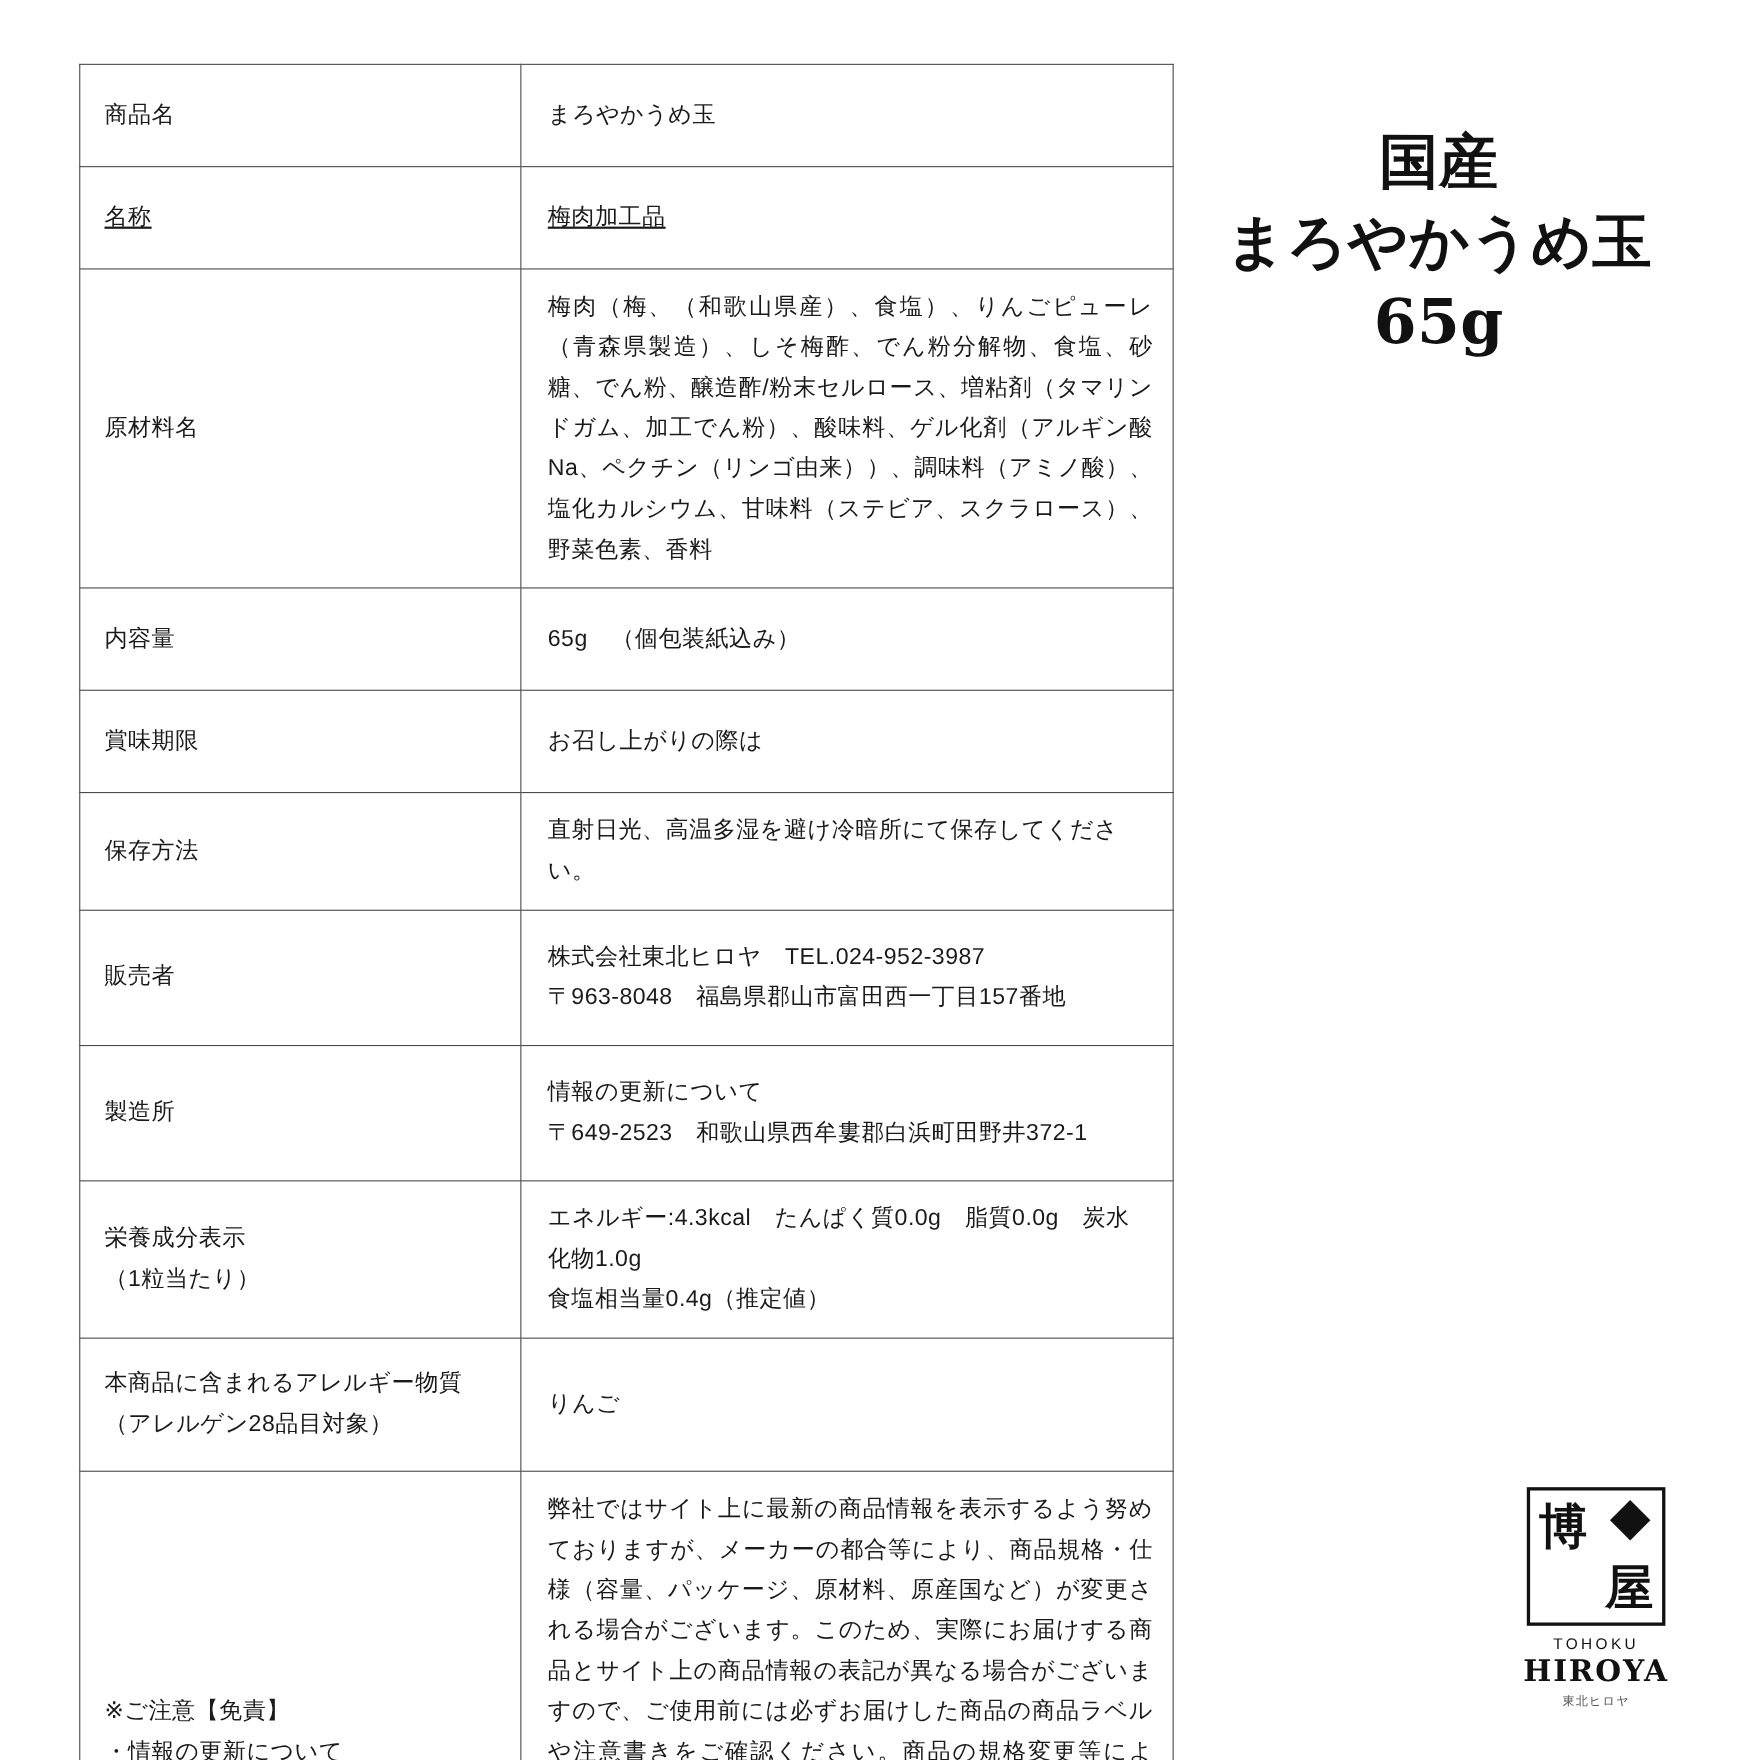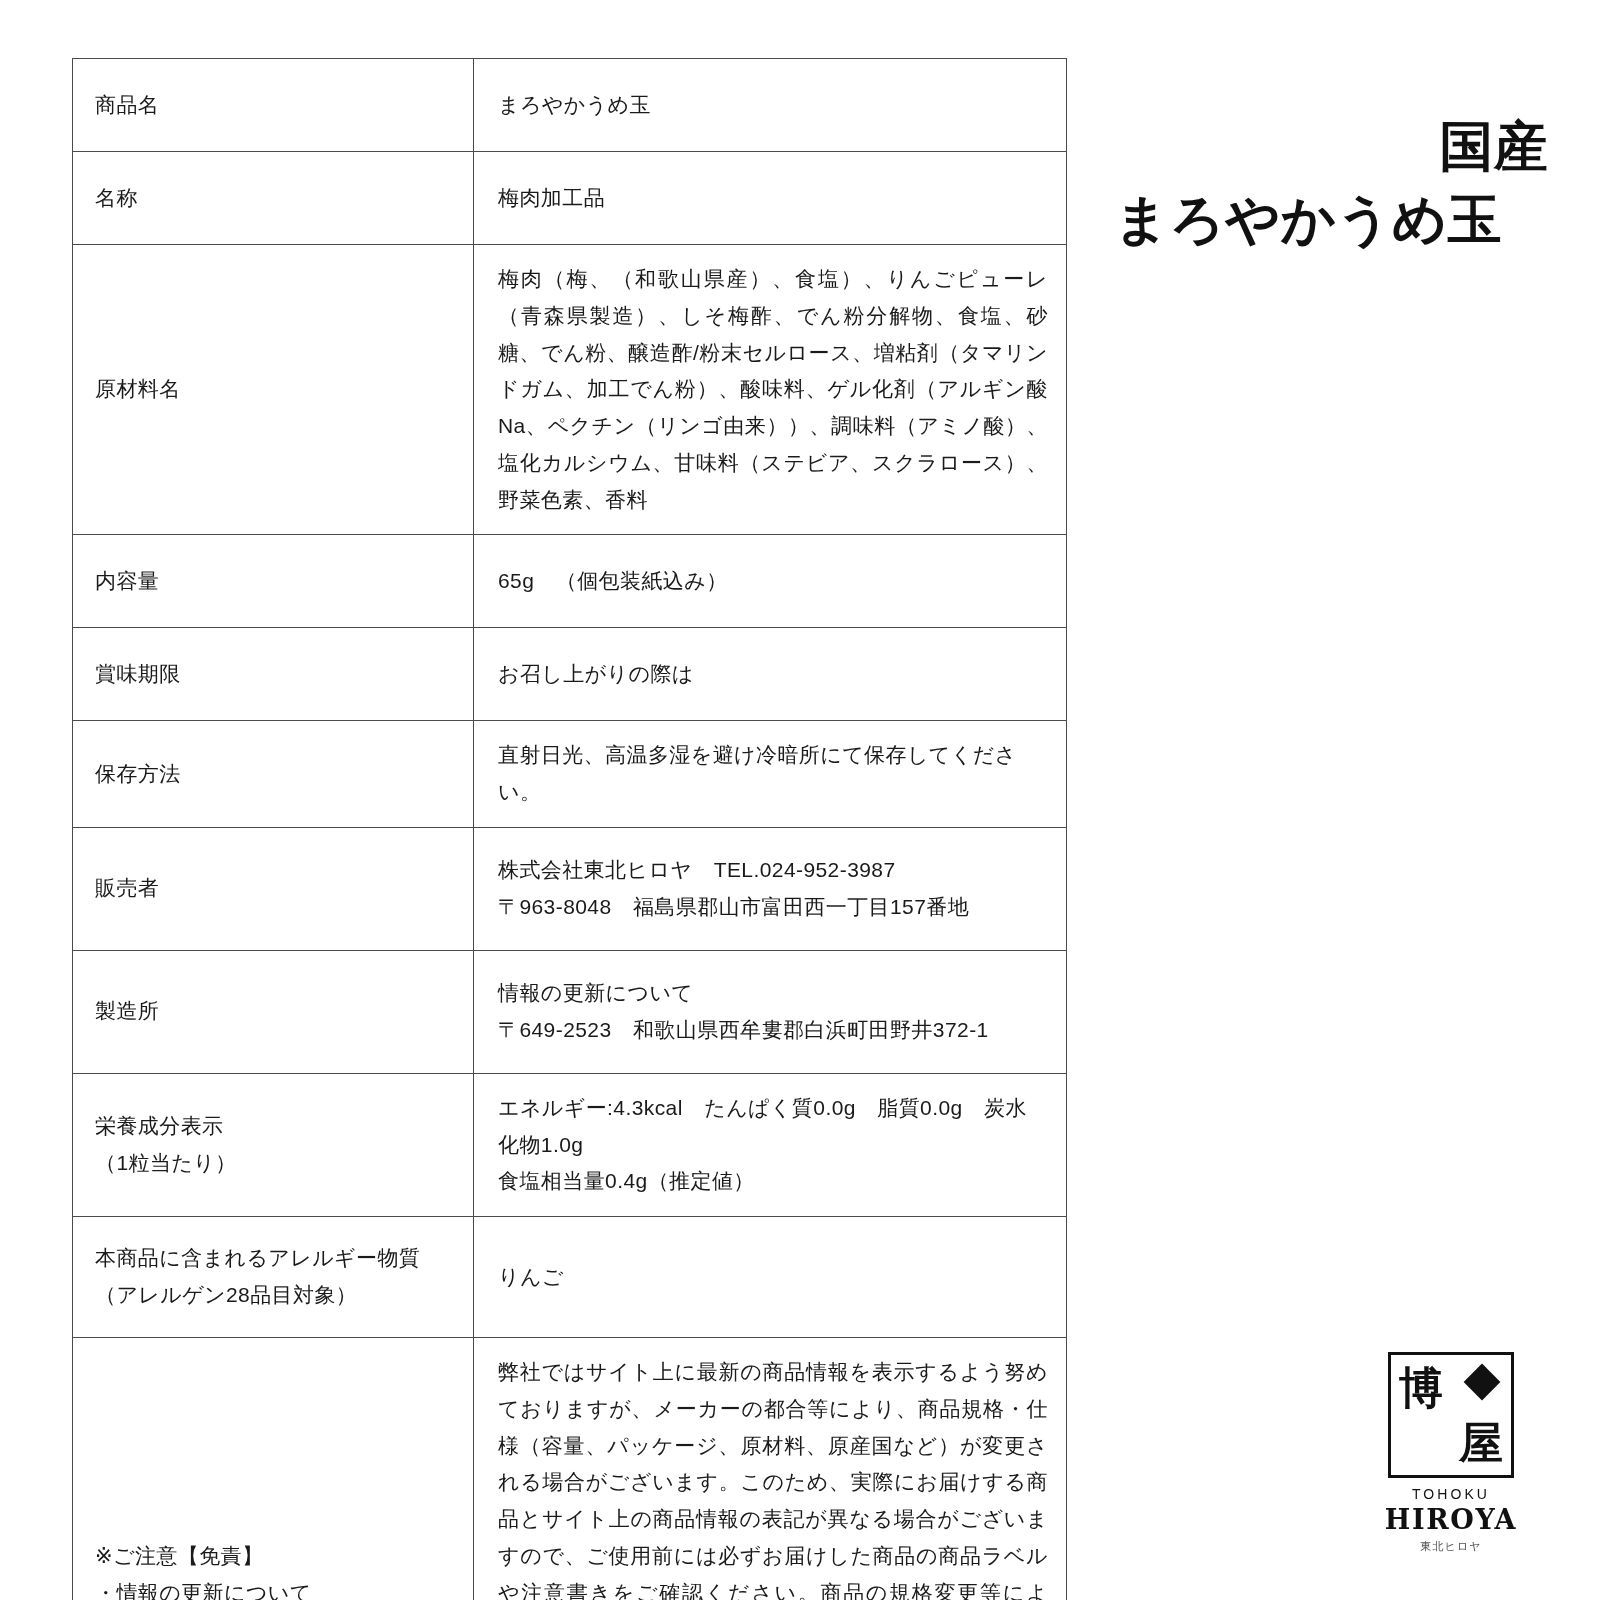--- a/index.html
+++ b/index.html
@@ -44,21 +44,21 @@
   .spec-table td.label {
     width: 360px;
     padding-left: 22px;
   }
   .spec-table td.value {
     padding-left: 24px;
   }
   .label-main { display: block; }
   .label-sub { display: block; }
   .row-product td { height: 60px; }
-  .row-name td { height: 60px; }
+  .row-name td { height: 60px; text-decoration: underline; }
   .row-ingredients td { height: 196px; vertical-align: middle; }
   .row-volume td { height: 60px; }
   .row-expiry td { height: 60px; }
   .row-storage td { height: 60px; }
   .row-seller td { height: 90px; }
   .row-factory td { height: 90px; }
   .row-nutrition td { height: 90px; }
   .row-allergy td { height: 88px; }
   .row-notice td { height: 360px; vertical-align: middle; }
   .row-notice td.label { vertical-align: middle; }
@@ -79,21 +79,21 @@
     right: 52px;
     top: 110px;
     width: 480px;
     text-align: center;
     font-family: "DejaVu Serif", "Liberation Serif", serif;
     font-weight: bold;
     color: #111;
     line-height: 1.35;
     letter-spacing: 0.02em;
   }
-  .title-line1 { font-size: 54px; display: block; text-align: right; }
+  .title-line1 { font-size: 54px; display: block; }
   .title-line2 { font-size: 54px; display: block; }
   .title-line3 { font-size: 56px; display: block; font-family: "DejaVu Serif", serif; }
 
   
   .logo {
     position: absolute;
     right: 74px;
     bottom: 46px;
     width: 150px;
     text-align: center;
@@ -213,20 +213,21 @@
           <span class="label-sub">・情報の更新について</span>
         </td>
         <td class="value notice-text">弊社ではサイト上に最新の商品情報を表示するよう努めておりますが、メーカーの都合等により、商品規格・仕様（容量、パッケージ、原材料、原産国など）が変更される場合がございます。このため、実際にお届けする商品とサイト上の商品情報の表記が異なる場合がございますので、ご使用前には必ずお届けした商品の商品ラベルや注意書きをご確認ください。商品の規格変更等により、アレルギー情報は、当ページとパッケージ（原材料名）で異なる場合がございます。ご購入、お召し上がりの際は、必ずパッケージ（原材料名）をご確認ください。さらに詳細な商品情報が必要な場合は、製造元にお問い合わせください。</td>
       </tr>
     </tbody>
   </table>
 
   <div class="title-block">
     <span class="title-line1">国産</span>
     <span class="title-line2">まろやかうめ玉</span>
+    <span class="title-line3">65g</span>
   </div>
 
   <div class="logo">
     <div class="logo-mark">
       <span class="logo-kanji k1">博</span>
       <span class="logo-diamond"></span>
       <span class="logo-kanji k2">屋</span>
     </div>
     <div class="logo-sub1">TOHOKU</div>
     <div class="logo-sub2">HIROYA</div>

